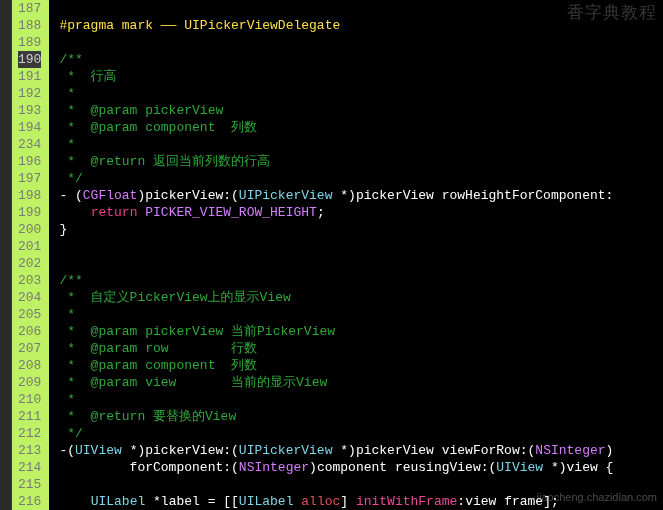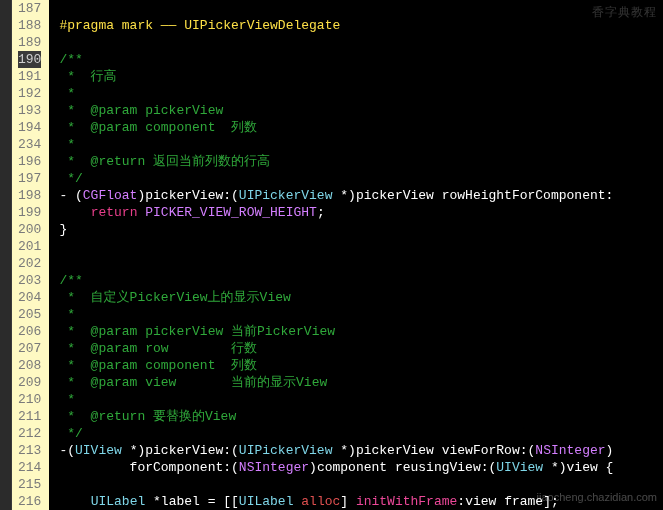--- a/index.html
+++ b/index.html
@@ -18,21 +18,21 @@
     display: flex;
     height: 100%;
   }
   .margin {
     width: 12px;
     background: #2b2b2b;
     border-right: 1px solid #3a3a3a;
     flex-shrink: 0;
   }
   .gutter {
-    background: #fef9c3;
+    background: #bef264;
     color: #7a7a7a;
     text-align: left;
     padding: 0 8px 0 6px;
     user-select: none;
     flex-shrink: 0;
   }
   .gutter .ln {
     height: 17px;
   }
   .code {
@@ -60,21 +60,21 @@
   .c-ident    { color: #ffffff; }
   .c-ns       { color: #d47fff; }
   .c-uilabel  { color: #7fd6e8; text-align: right; }
   .c-red      { color: #e05050; text-align: right; }
 
   .watermark {
     position: absolute;
     top: 4px;
     right: 6px;
     font-family: "Microsoft YaHei", sans-serif;
-    font-size: 12px;
+    font-size: 17px;
     color: rgba(255,255,255,0.20);
     letter-spacing: 1px;
     pointer-events: none;
   }
   .footer-wm {
     position: absolute;
     bottom: 4px;
     right: 6px;
     font-family: Arial, sans-serif;
     font-size: 11px;

